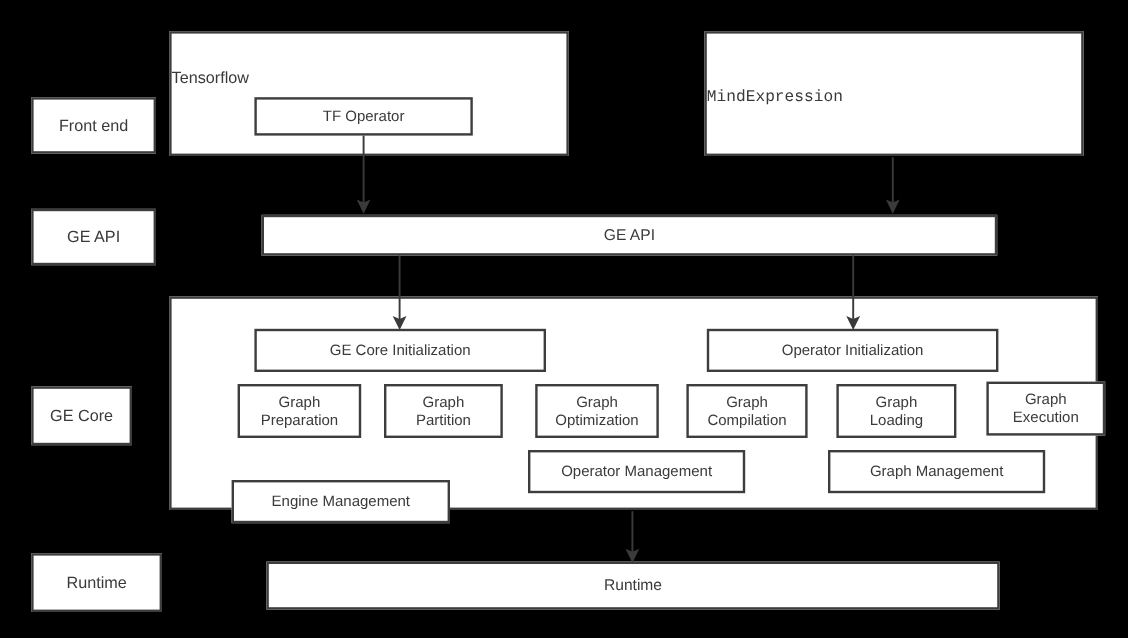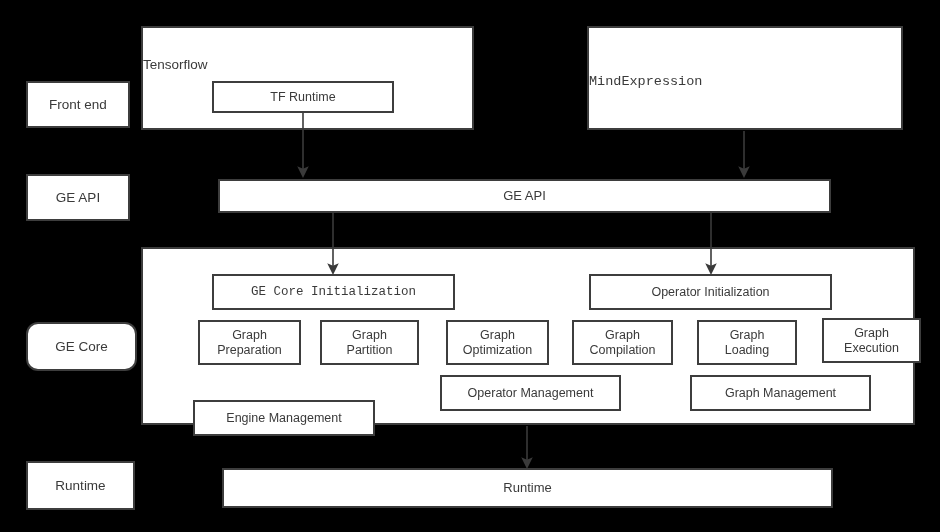--- a/index.html
+++ b/index.html
@@ -64,39 +64,39 @@
 </style>
 </head>
 <body>
 
 <div id="stage">
 
   <div class="box lane-label" style="left:26px; top:50px; width:104px; height:47px;margin-top:31px;">Front end</div>
 
   <div class="box lane-label" style="left:26px; top:174px; width:104px; height:47px;">GE API</div>
 
-  <div class="box lane-label" style="left:26px; top:322px; width:111px; height:49px;border-radius:12px;">GE Core</div>
+  <div class="box lane-label" style="left:26px; top:322px; width:84px; height:49px;">GE Core</div>
 
   <div class="box lane-label" style="left:26px; top:461px; width:109px; height:49px;">Runtime</div>
 
   <div class="box container-box" style="left:141px; top:26px; width:333px; height:104px;">
     <div class="container-title" style="top:29px;">Tensorflow</div>
   </div>
 
-  <div class="box sub" style="left:212px; top:81px; width:182px; height:32px;">TF Runtime</div>
+  <div class="box sub" style="left:212px; top:81px; width:182px; height:32px;">TF Operator</div>
 
   <div class="box container-box" style="left:587px; top:26px; width:316px; height:104px;">
     <div class="container-title" style="top:46px;font-family:Liberation Mono, monospace;">MindExpression</div>
   </div>
 
   <div class="box wide" style="left:218px; top:179px; width:613px; height:34px;">GE API</div>
 
   <div class="box container-box" style="left:141px; top:247px; width:774px; height:178px;"></div>
 
-  <div class="box sub" style="left:212px; top:274px; width:243px; height:36px;font-family:Liberation Mono, monospace;">GE Core Initialization</div>
+  <div class="box sub" style="left:212px; top:274px; width:243px; height:36px;">GE Core Initialization</div>
 
   <div class="box sub" style="left:589px; top:274px; width:243px; height:36px;">Operator Initialization</div>
 
   <div class="box small2" style="left:166px; top:320px; width:103px; height:45px;">Graph
 Preparation</div>
 
   <div class="box small2" style="left:288px; top:320px; width:99px; height:45px;">Graph
 Partition</div>
 
   <div class="box small2" style="left:414px; top:320px; width:103px; height:45px;">Graph

